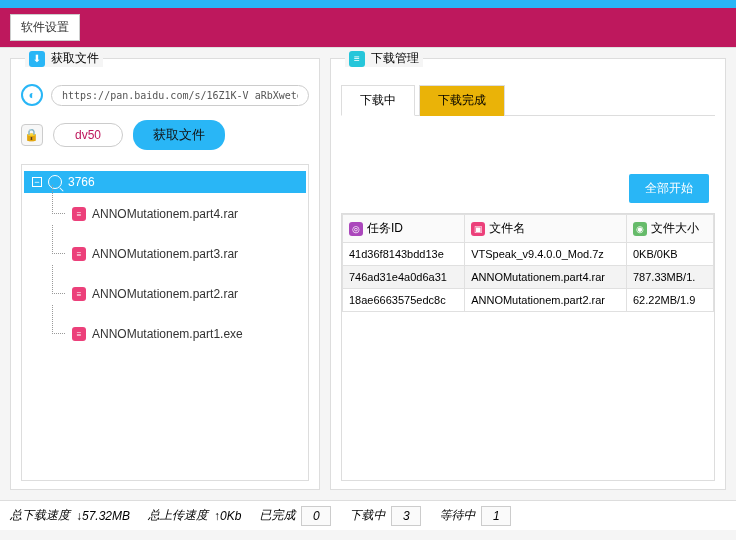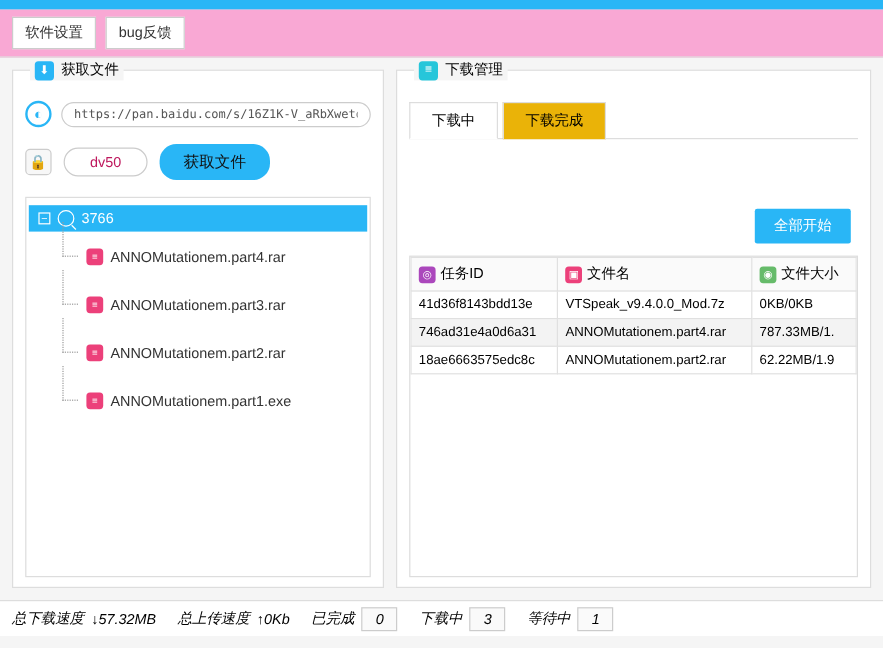--- a/index.html
+++ b/index.html
@@ -1,18 +1,18 @@
 <!DOCTYPE html>
 <html><head>
 <meta charset="utf-8">
 <style>
 * { box-sizing: border-box; margin: 0; padding: 0; font-family: "Microsoft YaHei", Arial, sans-serif; font-size: 12px; }
 body { background: #f5f5f5; width: 736px; height: 540px; overflow: hidden; }
 .titlebar { background: #29b6f6; height: 8px; }
-.toolbar { background: #f9a8d4; padding: 6px 10px; border-bottom: 1px solid #e0e0e0; display: flex; gap: 8px; }
+.toolbar { background: #be185d; padding: 6px 10px; border-bottom: 1px solid #e0e0e0; display: flex; gap: 8px; }
 .tb-btn { background: #fff; border: 1px solid #ccc; padding: 4px 10px; cursor: pointer; color: #333; }
 .main { display: flex; gap: 10px; padding: 10px; height: 452px; }
 .panel { background: #fff; border: 1px solid #ddd; display: flex; flex-direction: column; }
 .panel-left { width: 310px; }
 .panel-right { flex: 1; }
 .panel-hdr { display: flex; align-items: center; gap: 6px; padding: 0 8px; position: relative; top: -9px; margin-left: 6px; }
 .panel-hdr .bg { background: #f5f5f5; display: flex; align-items: center; gap: 6px; padding: 0 4px; }
 .hdr-icon { width: 16px; height: 16px; border-radius: 3px; display: inline-flex; align-items: center; justify-content: center; color: #fff; font-size: 10px; }
 .icon-blue { background: #29b6f6; }
 .icon-teal { background: #26c6da; }
@@ -51,21 +51,20 @@
 .statusbar .cell { display: flex; align-items: center; gap: 6px; font-style: italic; }
 .stat-box { border: 1px solid #ccc; padding: 2px 10px; min-width: 30px; text-align: center; background: #fafafa; }
 </style>
 </head>
 <body>
 
 <div class="titlebar"></div>
 
 <div class="toolbar">
   <button class="tb-btn">软件设置</button>
-  <button class="tb-btn">bug反馈</button>
 </div>
 
 <div class="main">
 
   <div class="panel panel-left">
     <div class="panel-hdr">
         <span class="bg">
       <span class="hdr-icon icon-blue">⬇</span>
       <span>获取文件</span>
     </span>

